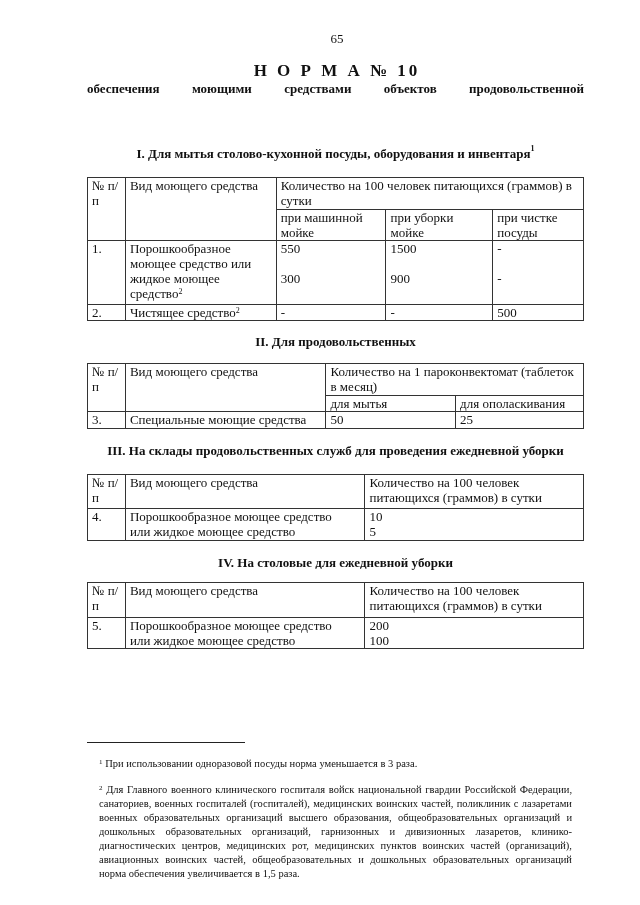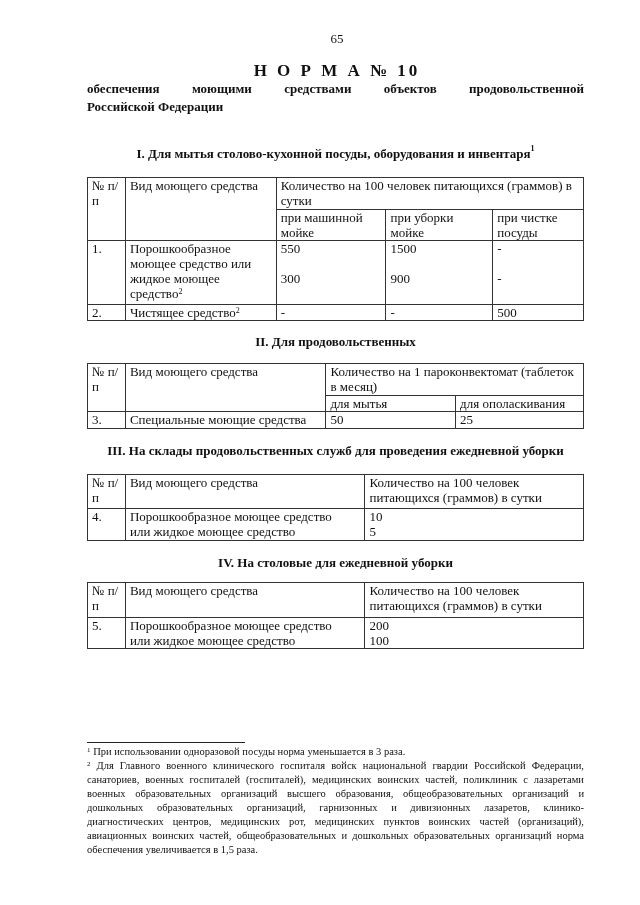--- a/index.html
+++ b/index.html
@@ -17,31 +17,30 @@
   .section-heading { left: 87px; width: 497px; text-align: center; font-size: 13px; font-weight: bold; }
   sup { font-size: 8px; vertical-align: top; position: relative; top: -2px; }
 
   table.norm { position: absolute; border-collapse: collapse; font-size: 13px; line-height: 15px; }
   table.norm td { border: 1px solid #333333; padding: 0 4px; vertical-align: top; }
   .c { text-align: left; }
   .l { text-align: left; margin-left: 32px; }
 
   .fn-rule { left: 87px; top: 742px; width: 158px; height: 0; border-top: 1px solid #222; }
   .footnotes { left: 87px; width: 497px; top: 745px; font-size: 10.5px; line-height: 14px; text-align: justify; }
-  .footnotes p { margin: 0; }
+  .footnotes p { margin: 12px; }
   .footnotes sup { font-size: 7px; }
 </style>
 </head>
 <body>
 
 <div class="abs page-number">65</div>
 <div class="abs norm-title">Н О Р М А  № 10</div>
 <div class="abs doc-subtitle">
   <span class="line">обеспечения моющими средствами объектов продовольственной</span>
-  <span class="line last">Российской Федерации</span>
 </div>
 
 <div class="abs section-heading" style="top:146px;">
   <span>I. Для мытья столово-кухонной посуды, оборудования и инвентаря</span><sup>1</sup>
 </div>
 <table class="norm" style="left:87px; top:177px; width:497px;">
   <colgroup>
       <col style="width:38px">
       <col style="width:151px">
       <col style="width:110px">

